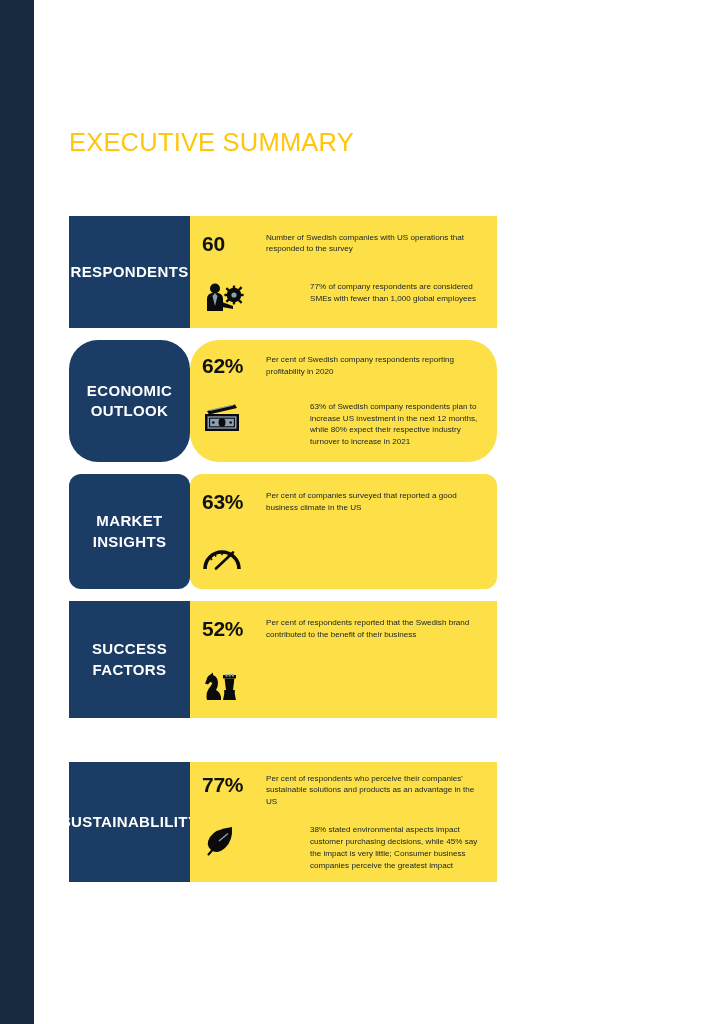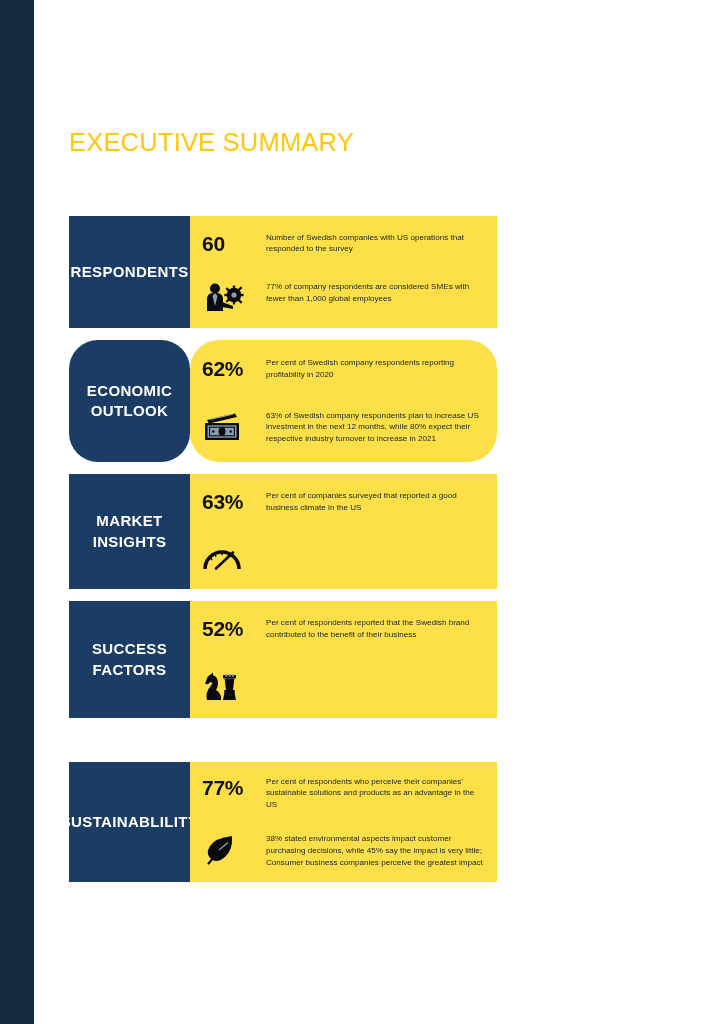--- a/index.html
+++ b/index.html
@@ -75,20 +75,21 @@
     justify-content: space-around;
   }
 
   .fact {
     display: flex;
     align-items: flex-start;
   }
 
   .fact + .fact {
     margin-top: 13px;
+    gap: 44px;
   }
 
   .fact-lead {
     flex: 0 0 64px;
     width: 64px;
     display: flex;
     align-items: center;
     justify-content: flex-start;
     padding-top: 1px;
   }
@@ -108,21 +109,21 @@
     color: #15202c;
   }
 
   .icon-slot svg {
     display: block;
   }
 
   
   .row-h1 .row-label, .row-h1 .row-content { min-height: 112px; }
   .row-h2 .row-label, .row-h2 .row-content { min-height: 122px; border-radius: 29px; }
-  .row-h3 .row-label, .row-h3 .row-content { min-height: 115px; }
+  .row-h3 .row-label, .row-h3 .row-content { min-height: 115px; border-radius: 12px; }
   .row-h4 .row-label, .row-h4 .row-content { min-height: 117px; }
   .row-h5 .row-label, .row-h5 .row-content { min-height: 120px; margin-top: 32px; }
 </style>
 </head>
 <body>
 
 <div id="left-rail"></div>
 
 <div id="page-title">EXECUTIVE SUMMARY</div>
 

